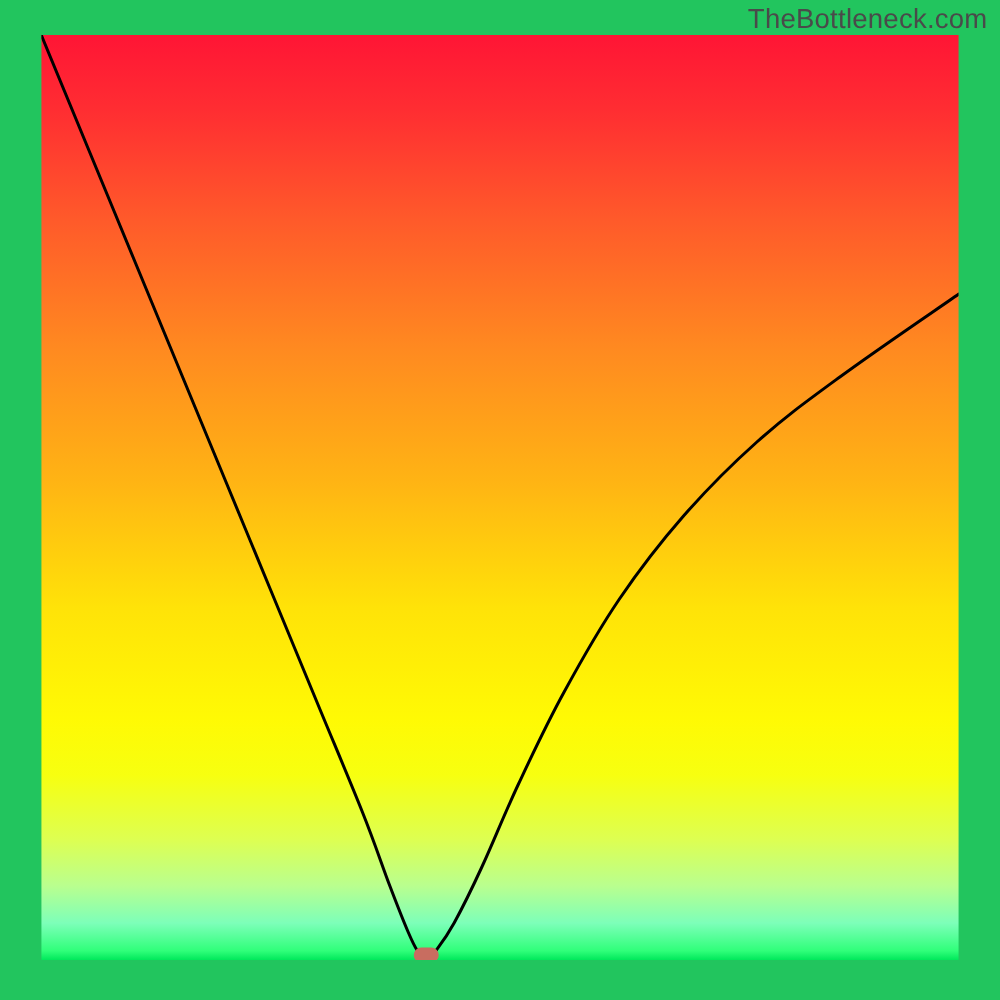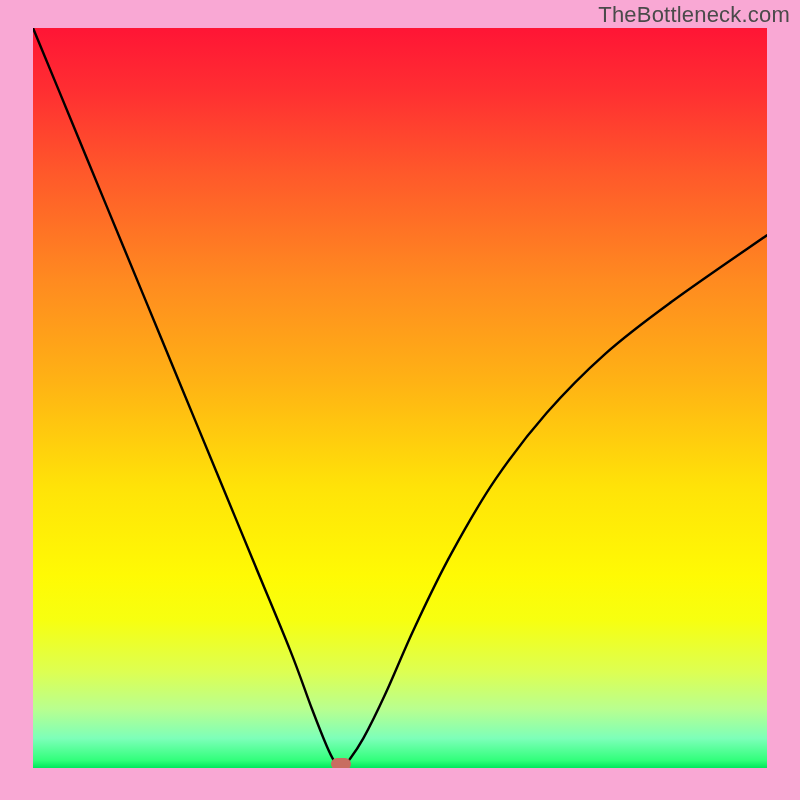--- a/index.html
+++ b/index.html
@@ -8,21 +8,21 @@
     width: 800px;
     height: 800px;
     background: #000000;
     font-family: Arial, Helvetica, sans-serif;
     overflow: hidden;
   }
   .frame {
     position: relative;
     width: 800px;
     height: 800px;
-    background: #f9a8d4;
+    background: #22c55e;
   }
   .watermark {
     position: absolute;
     top: 2px;
     right: 10px;
     color: #4a4a4a;
     font-size: 22px;
     font-weight: 500;
     letter-spacing: 0.2px;
     z-index: 10;

